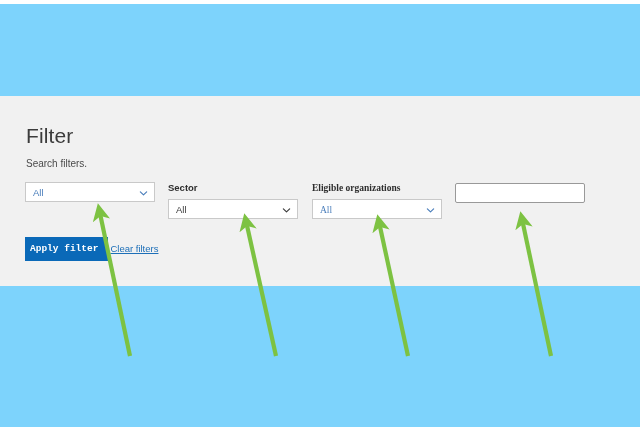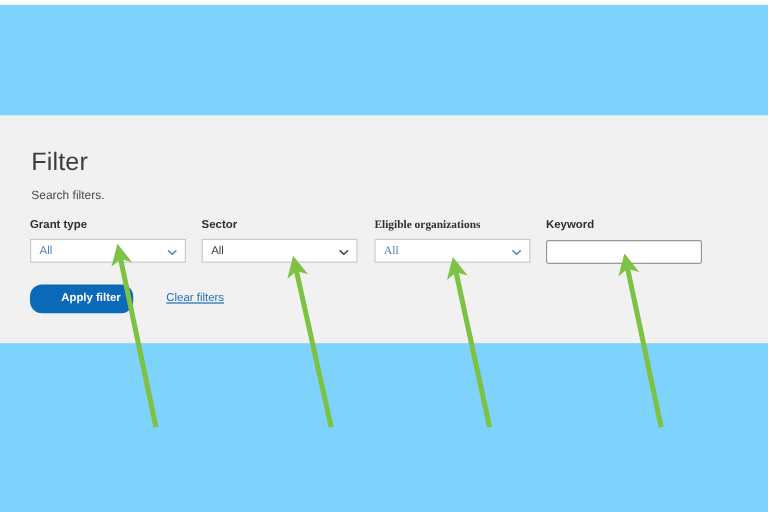--- a/index.html
+++ b/index.html
@@ -131,30 +131,30 @@
     position: absolute;
     left: 25px;
     top: 233px;
     display: flex;
     align-items: center;
   }
   .apply-btn {
     background: #0a69b8;
     color: #ffffff;
     border: none;
-    border-radius: 10px;
-    font-family: Liberation Sans, sans-serif;
+    border-radius: 0;
+    font-family: Liberation Mono, monospace;
     font-size: 9.5px;
     font-weight: bold;
-    padding: 6px 10px 7px 26px;
+    padding: 6px 10px 7px 5px;
     line-height: 11px;
     cursor: pointer;
   }
   .clear-link {
-    margin-left: 28px;
+    margin-left: 2px;
     font-size: 9.5px;
     color: #1d6fb8;
     text-decoration: underline;
     cursor: pointer;
     line-height: 12px;
   }
 
   
   .arrow-layer {
     position: absolute;
@@ -172,21 +172,20 @@
 
   <div class="filter-panel">
   </div>
 
   <div class="panel-title">Filter</div>
   <div class="panel-subtitle">Search filters.</div>
 
   <div class="fields-row">
 
     <div class="field field-1">
-      <span class="field-label">Grant type</span>
       <div class="select-box">
         <span class="select-value">All</span>
         <span class="chevron-icon">
           <svg viewBox="0 0 10 10" width="9" height="9">
               <path d="M1.5 3.2 L5 6.6 L8.5 3.2" fill="none" stroke="#4a7ebb" stroke-width="1.3" stroke-linecap="round" stroke-linejoin="round"></path>
             </svg>
         </span>
       </div>
     </div>
 
@@ -208,21 +207,20 @@
         <span class="select-value">All</span>
         <span class="chevron-icon">
           <svg viewBox="0 0 10 10" width="9" height="9">
               <path d="M1.5 3.2 L5 6.6 L8.5 3.2" fill="none" stroke="#4a7ebb" stroke-width="1.3" stroke-linecap="round" stroke-linejoin="round"></path>
             </svg>
         </span>
       </div>
     </div>
 
     <div class="field field-4">
-      <span class="field-label">Keyword</span>
       <input class="text-input" type="text" value="" placeholder="" style="">
     </div>
 
   </div>
 
   <div class="actions">
     <button class="apply-btn">Apply filter</button>
     <a class="clear-link">Clear filters</a>
   </div>
 

